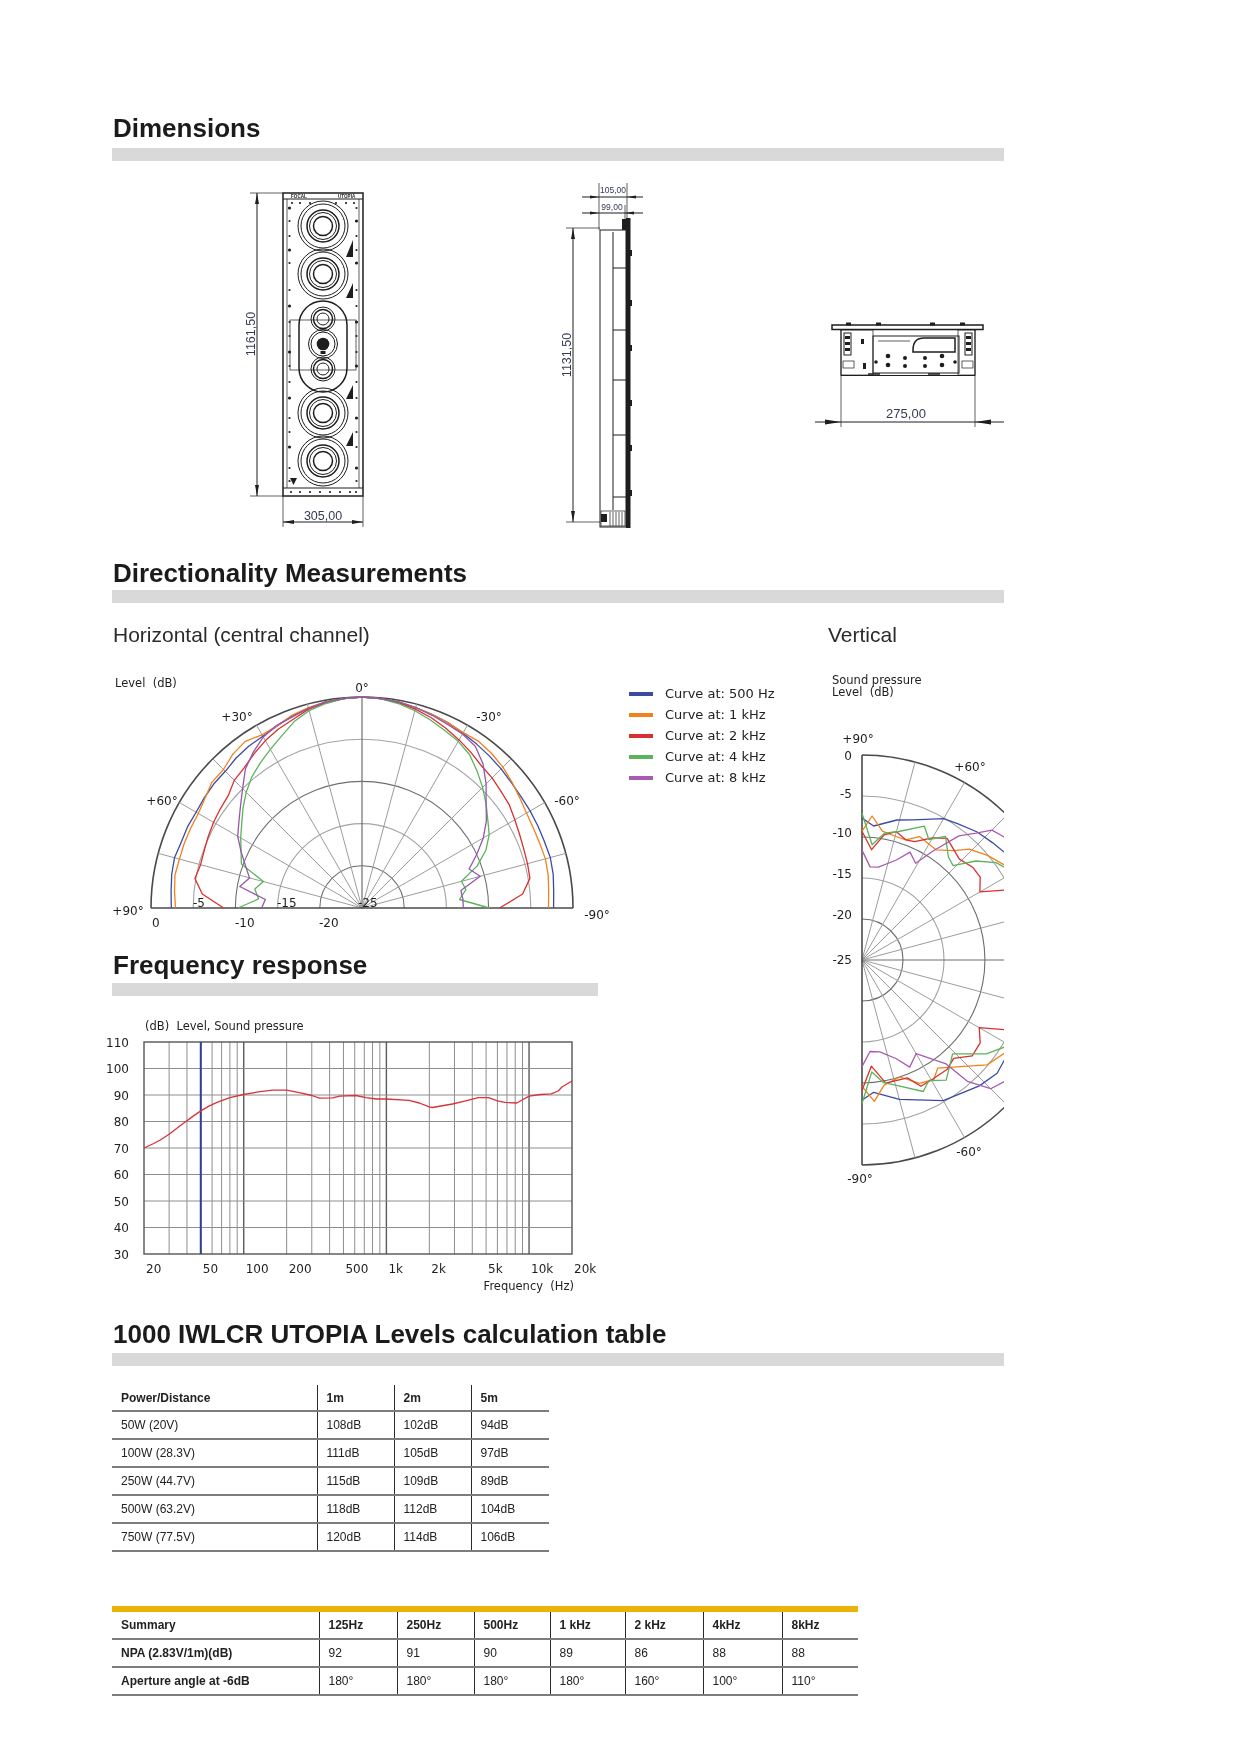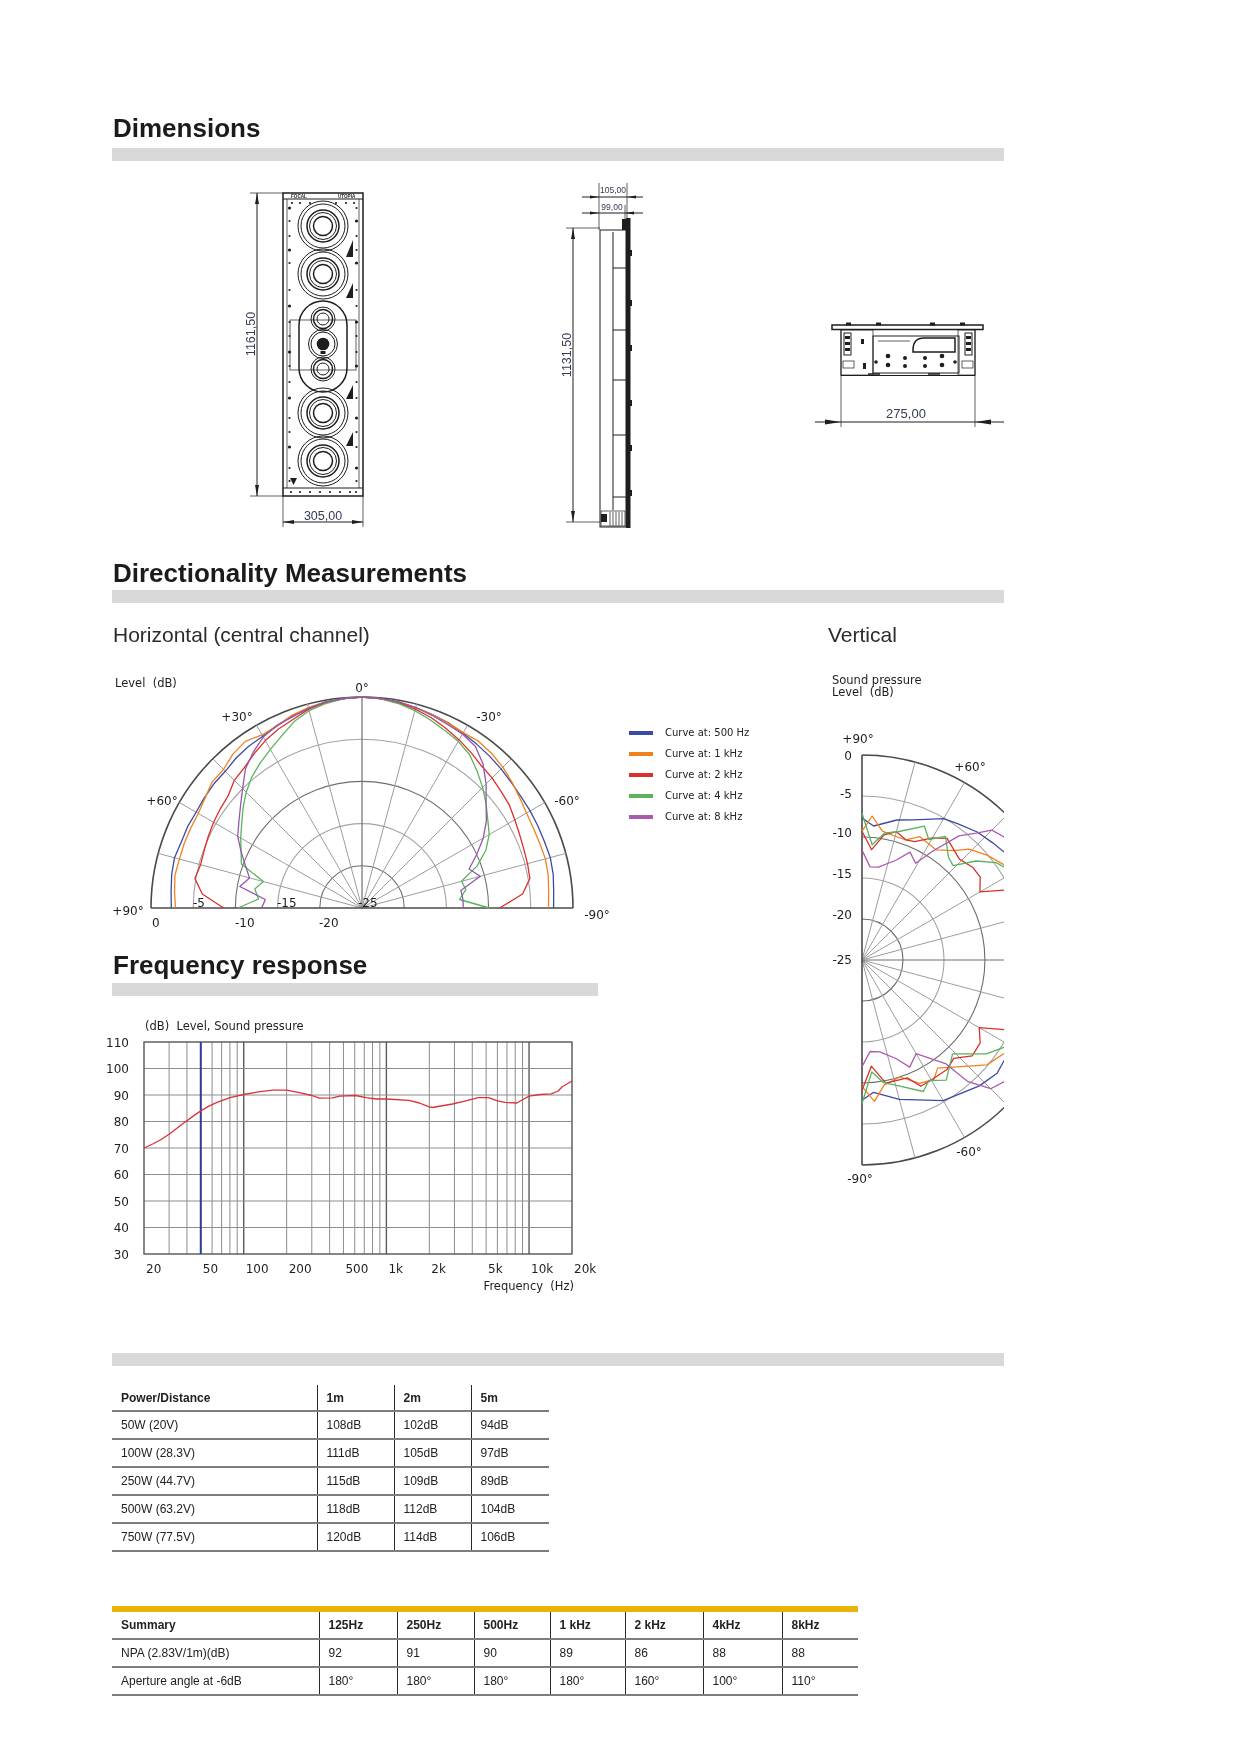--- a/index.html
+++ b/index.html
@@ -9,28 +9,28 @@
 .bar{position:absolute;left:112px;height:13px;background:#d9d9d9;}
 .sub{position:absolute;font-family:"Liberation Sans",sans-serif;font-size:21px;line-height:21px;color:#2b2b2b;white-space:nowrap;}
 svg{overflow:visible;}
 .dwg line,.dwg rect,.dwg circle,.dwg path,.dwg polyline{stroke:#1e1e1e;stroke-width:1;fill:none;}
 .dwg .fill{fill:#1e1e1e;stroke:none;}
 .dwg .thin{stroke-width:0.7;}
 .dwg .thick{stroke-width:1.5;}
 .dwg text{font-family:"Liberation Sans",sans-serif;fill:#353b55;stroke:none;}
 .dwg text.brand{fill:#1e1e1e;font-weight:bold;}
 .chart text{font-family:"DejaVu Sans",sans-serif;fill:#1e1e1e;white-space:pre;}
-.legend{position:absolute;left:629px;top:683px;font-family:"DejaVu Sans",sans-serif;font-size:10px;color:#222;margin-top:39px;}
+.legend{position:absolute;left:629px;top:683px;font-family:"DejaVu Sans",sans-serif;font-size:13px;color:#222;}
 .legend-item{height:21px;display:flex;align-items:center;white-space:nowrap;}
 .swatch{display:inline-block;width:24px;height:4px;margin-right:12px;}
 table.tbl{position:absolute;border-collapse:collapse;table-layout:fixed;font-family:"Liberation Sans",sans-serif;font-size:12px;color:#222;}
 .tbl td,.tbl th{padding:0 0 0 9px;text-align:left;white-space:nowrap;border-bottom:2px solid #7d7d7d;border-left:1.5px solid #2a2a2a;font-weight:normal;}
 .tbl td:first-child,.tbl th:first-child{border-left:none;}
 .tbl th{font-weight:bold;}
-.tbl td.rowhead{font-weight:normal;}
+.tbl td.rowhead{font-weight:bold;}
 #levels-table{left:112px;top:1385px;width:437px;}
 #levels-table tr{height:28px;}
 #levels-table tr.head{height:26px;}
 #summary-table{left:112px;top:1606px;width:746px;border-top:6px solid #eab308;}
 #summary-table tr{height:28px;}
 #summary-table tr.head{height:30px;}
 </style>
 </head>
 <body>
 
@@ -446,20 +446,21 @@
     <text x="129" font-size="12" text-anchor="end" y="1232.0">40</text>
     <text x="129" font-size="12" text-anchor="end" y="1205.5">50</text>
     <text x="129" font-size="12" text-anchor="end" able="false" y="1179.0">60</text>
     <text x="129" font-size="12" text-anchor="end" y="1152.5">70</text>
     <text x="129" font-size="12" text-anchor="end" y="1126.0">80</text>
     <text x="129" font-size="12" text-anchor="end" y="1099.5">90</text>
     <text x="129" font-size="12" text-anchor="end" y="1073.0">100</text>
     <text x="129" font-size="12" text-anchor="end" y="1046.5">110</text>
   </svg>
 
+  <h1 class="h1" style="top:1321px">1000 IWLCR UTOPIA Levels calculation table</h1>
   <div class="bar" style="top:1353px;width:1016px"></div>
 
   <table id="levels-table" class="tbl">
     <colgroup>
         <col style="width:205px">
         <col style="width:77px">
         <col style="width:77px">
         <col style="width:78px">
       </colgroup>
     <tbody>

